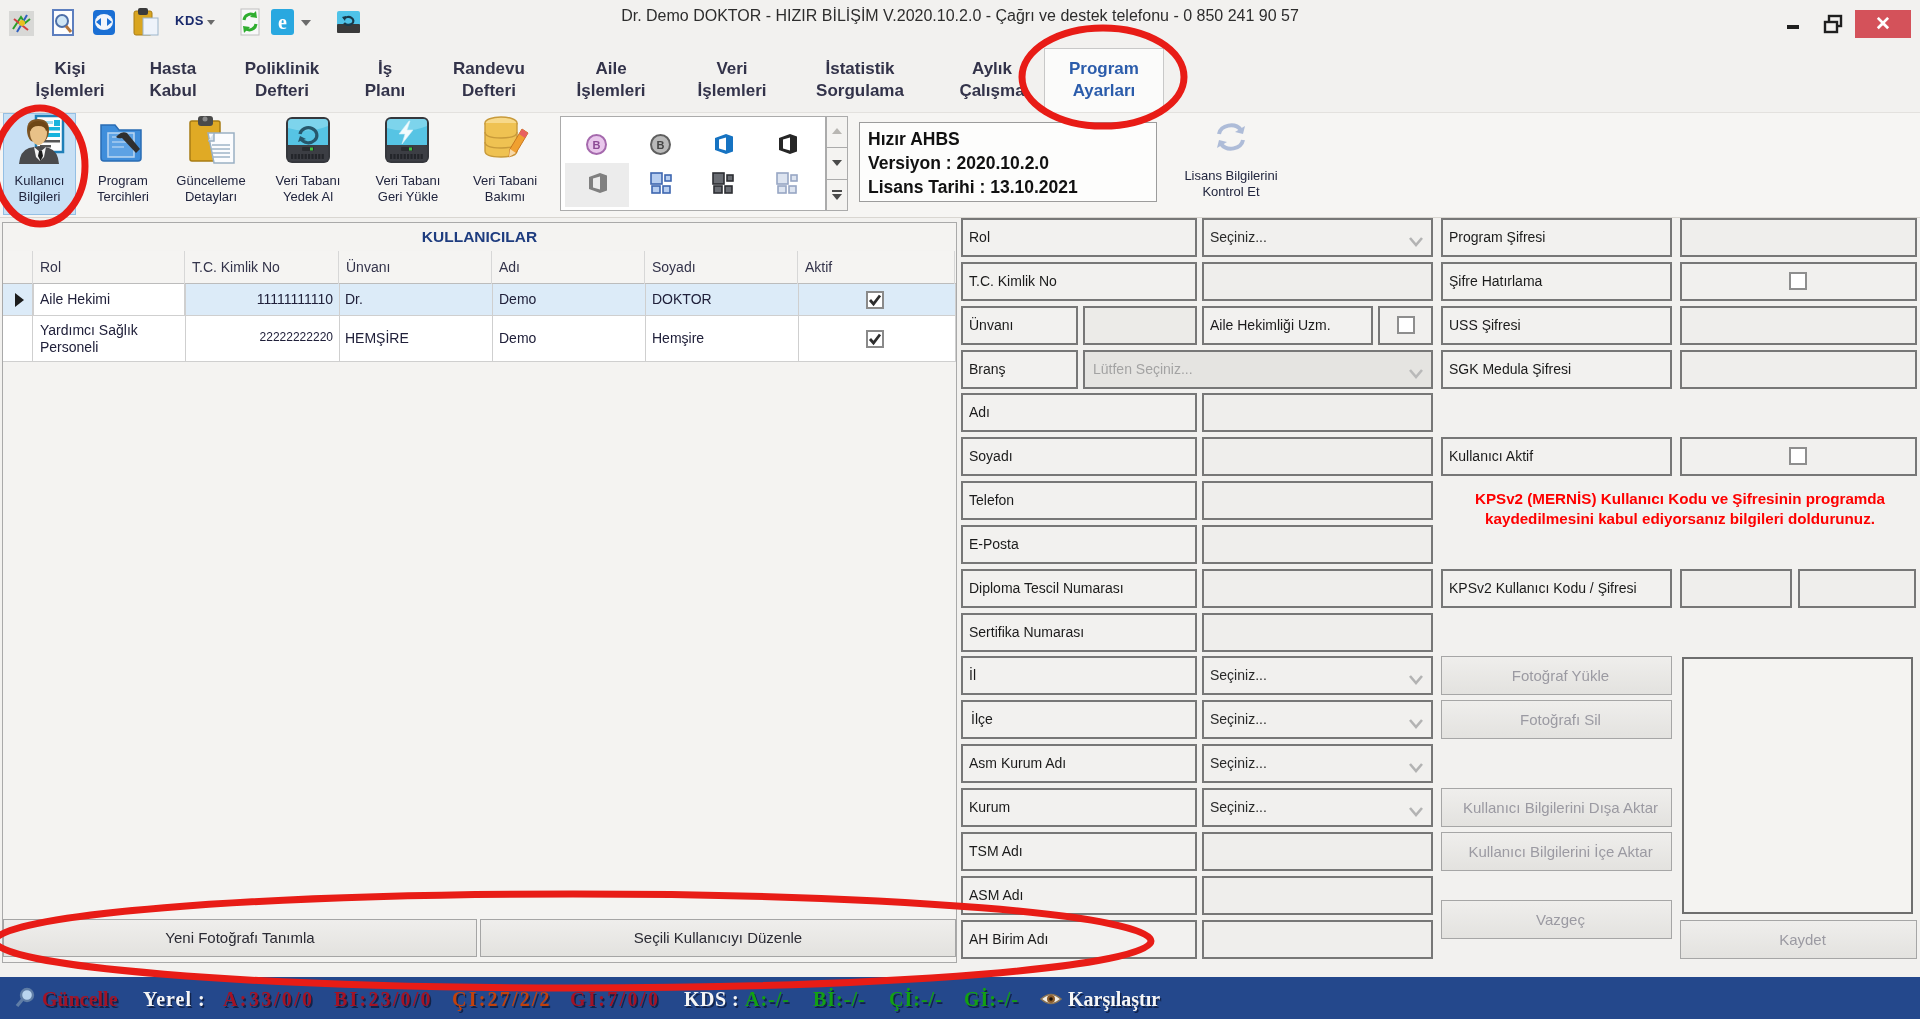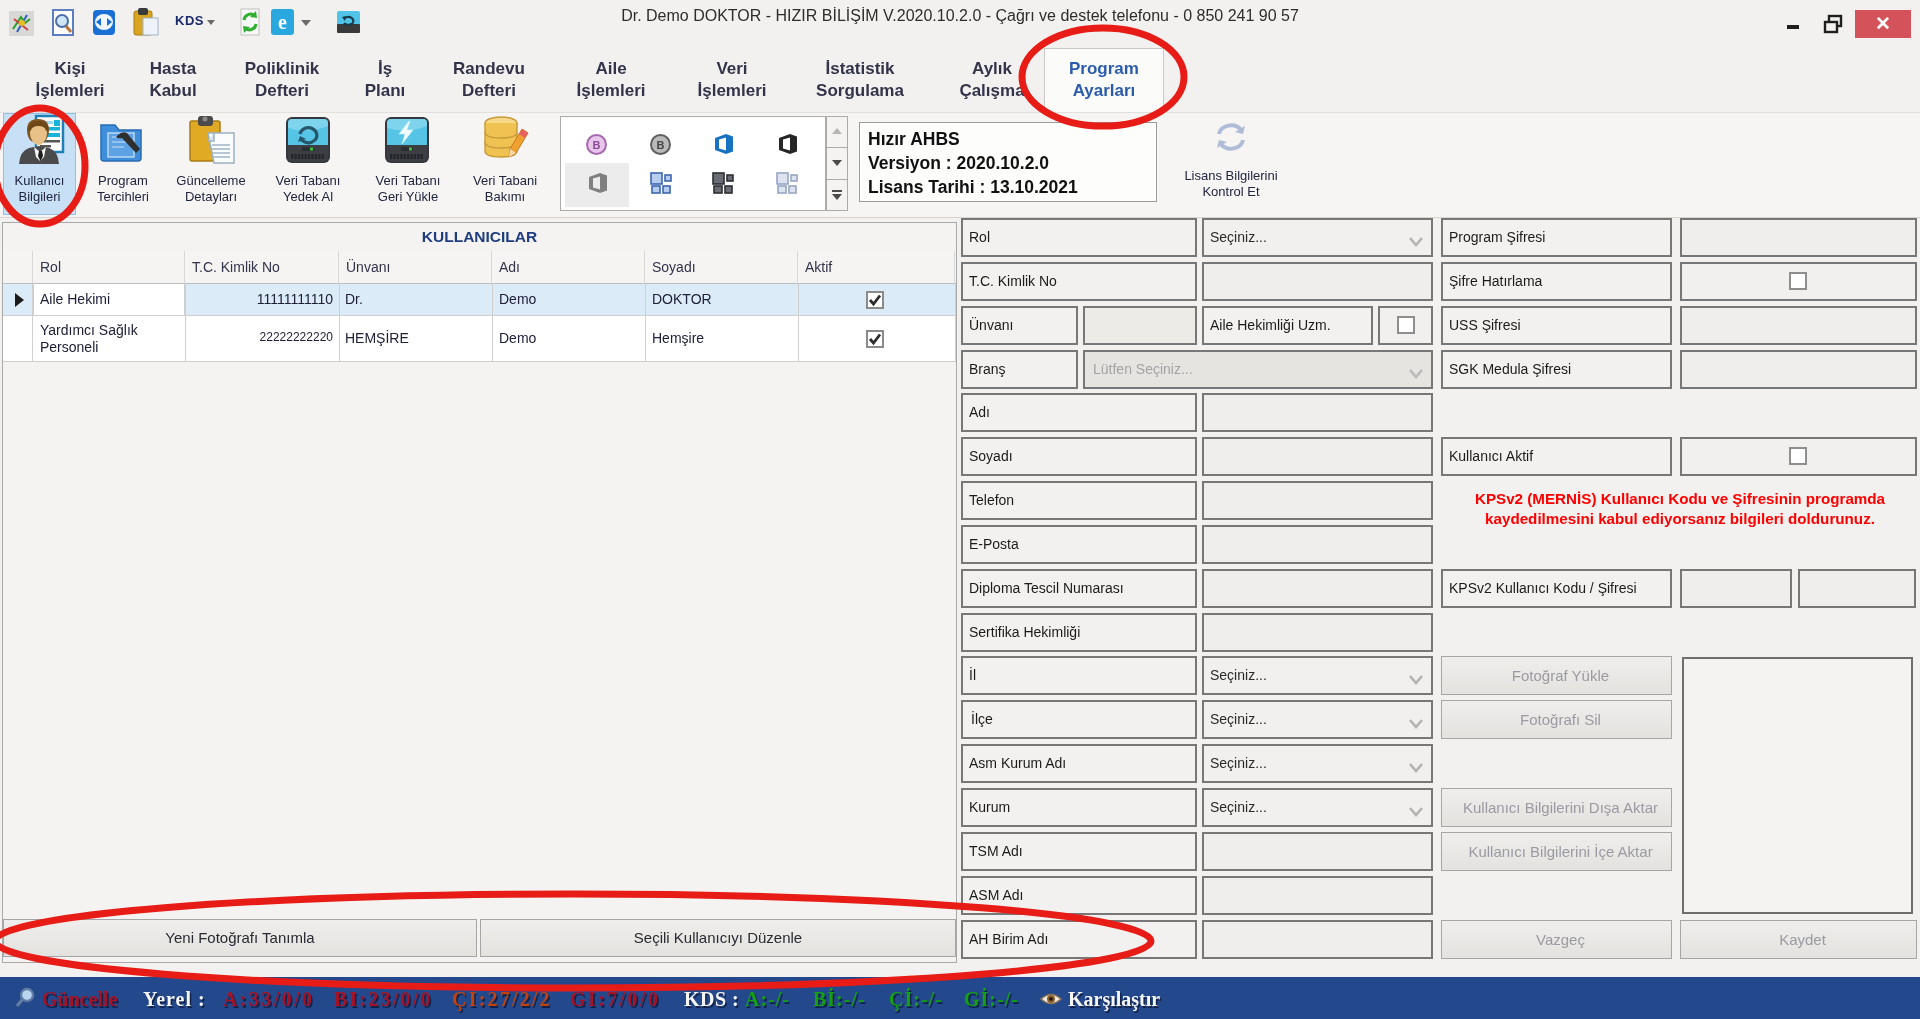--- a/index.html
+++ b/index.html
@@ -301,21 +301,21 @@
 <div class="fbox" style="left:961px;top:393px;width:236px;">Adı</div>
 <div class="finp" style="left:1202px;top:393px;width:231px;"></div>
 <div class="fbox" style="left:961px;top:437px;width:236px;">Soyadı</div>
 <div class="finp" style="left:1202px;top:437px;width:231px;"></div>
 <div class="fbox" style="left:961px;top:481px;width:236px;">Telefon</div>
 <div class="finp" style="left:1202px;top:481px;width:231px;"></div>
 <div class="fbox" style="left:961px;top:525px;width:236px;">E-Posta</div>
 <div class="finp" style="left:1202px;top:525px;width:231px;"></div>
 <div class="fbox" style="left:961px;top:569px;width:236px;">Diploma Tescil Numarası</div>
 <div class="finp" style="left:1202px;top:569px;width:231px;"></div>
-<div class="fbox" style="left:961px;top:613px;width:236px;">Sertifika Hekimliği</div>
+<div class="fbox" style="left:961px;top:613px;width:236px;">Sertifika Numarası</div>
 <div class="finp" style="left:1202px;top:613px;width:231px;"></div>
 <div class="fbox" style="left:961px;top:656px;width:236px;">İl</div>
 <div class="fdd" style="left:1202px;top:656px;width:231px;">Seçiniz...</div>
 <div style="left:1408px;top:671px;width:16px;height:10px;"><svg width="16" height="10">
       <path d="M2 1 L8 8 L14 1" stroke="#b3b3b3" stroke-width="2.6" fill="none"></path>
     </svg></div>
 <div class="fbox" style="left:961px;top:700px;width:236px;padding-left:8px;">İlçe</div>
 <div class="fdd" style="left:1202px;top:700px;width:231px;">Seçiniz...</div>
 <div style="left:1408px;top:715px;width:16px;height:10px;"><svg width="16" height="10">
       <path d="M2 1 L8 8 L14 1" stroke="#b3b3b3" stroke-width="2.6" fill="none"></path>
@@ -350,21 +350,21 @@
 <div class="cb" style="left:1789px;top:447px;"></div>
 <div style="left:1441px;top:489px;width:478px;text-align:center;font-size:15.2px;font-weight:bold;color:#fe0000;line-height:20px;">KPSv2 (MERNİS) Kullanıcı Kodu ve Şifresinin programda<br>kaydedilmesini kabul ediyorsanız bilgileri doldurunuz.</div>
 <div class="fbox" style="left:1441px;top:569px;width:231px;">KPSv2 Kullanıcı Kodu / Şifresi</div>
 <div class="finp" style="left:1680px;top:569px;width:112px;"></div>
 <div class="finp" style="left:1798px;top:569px;width:118px;"></div>
 <div style="left:1682px;top:657px;width:231px;height:257px;background:#f4f3f1;border:2px solid #6e6e6e;"></div>
 <div class="btn" style="left:1441px;top:656px;width:231px;">Fotoğraf Yükle</div>
 <div class="btn" style="left:1441px;top:700px;width:231px;">Fotoğrafı Sil</div>
 <div class="btn" style="left:1441px;top:788px;width:231px;">Kullanıcı Bilgilerini Dışa Aktar</div>
 <div class="btn" style="left:1441px;top:832px;width:231px;">Kullanıcı Bilgilerini İçe Aktar</div>
-<div class="btn" style="left:1441px;top:920px;width:231px;">Vazgeç</div>
+<div class="btn" style="left:1441px;top:900px;width:231px;">Vazgeç</div>
 <div class="btn" style="left:1680px;top:920px;width:237px;text-align:center;">Kaydet</div>
 <div style="left:0;top:977px;width:1920px;height:42px;background:#24488c;"></div>
 <div style="left:14px;top:987px;width:22px;height:22px;"><svg width="22" height="22">
 <circle cx="13" cy="8" r="6" fill="#b9d4ee" stroke="#5f7da6" stroke-width="2.4"></circle>
 <line x1="8.5" y1="12.5" x2="3" y2="19" stroke="#5f7da6" stroke-width="3.4"></line>
     </svg></div>
 <div style="left:42px;top:988px;font-family:'Liberation Serif',serif;font-size:20px;font-weight:bold;color:#a31325;letter-spacing:0px;text-shadow:1.5px 1.5px 0 rgba(5,10,30,0.6);white-space:nowrap;">Güncelle</div>
 <div style="left:143px;top:988px;font-family:'Liberation Serif',serif;font-size:20px;font-weight:bold;color:#f6f6f6;letter-spacing:1px;text-shadow:1.5px 1.5px 0 rgba(5,10,30,0.6);white-space:nowrap;">Yerel :</div>
 <div style="left:223px;top:988px;font-family:'Liberation Serif',serif;font-size:20px;font-weight:bold;color:#a31325;letter-spacing:2.4px;text-shadow:1.5px 1.5px 0 rgba(5,10,30,0.6);white-space:nowrap;">A:33/0/0</div>
 <div style="left:334px;top:988px;font-family:'Liberation Serif',serif;font-size:20px;font-weight:bold;color:#a31325;letter-spacing:2.2px;text-shadow:1.5px 1.5px 0 rgba(5,10,30,0.6);white-space:nowrap;">BI:23/0/0</div>

